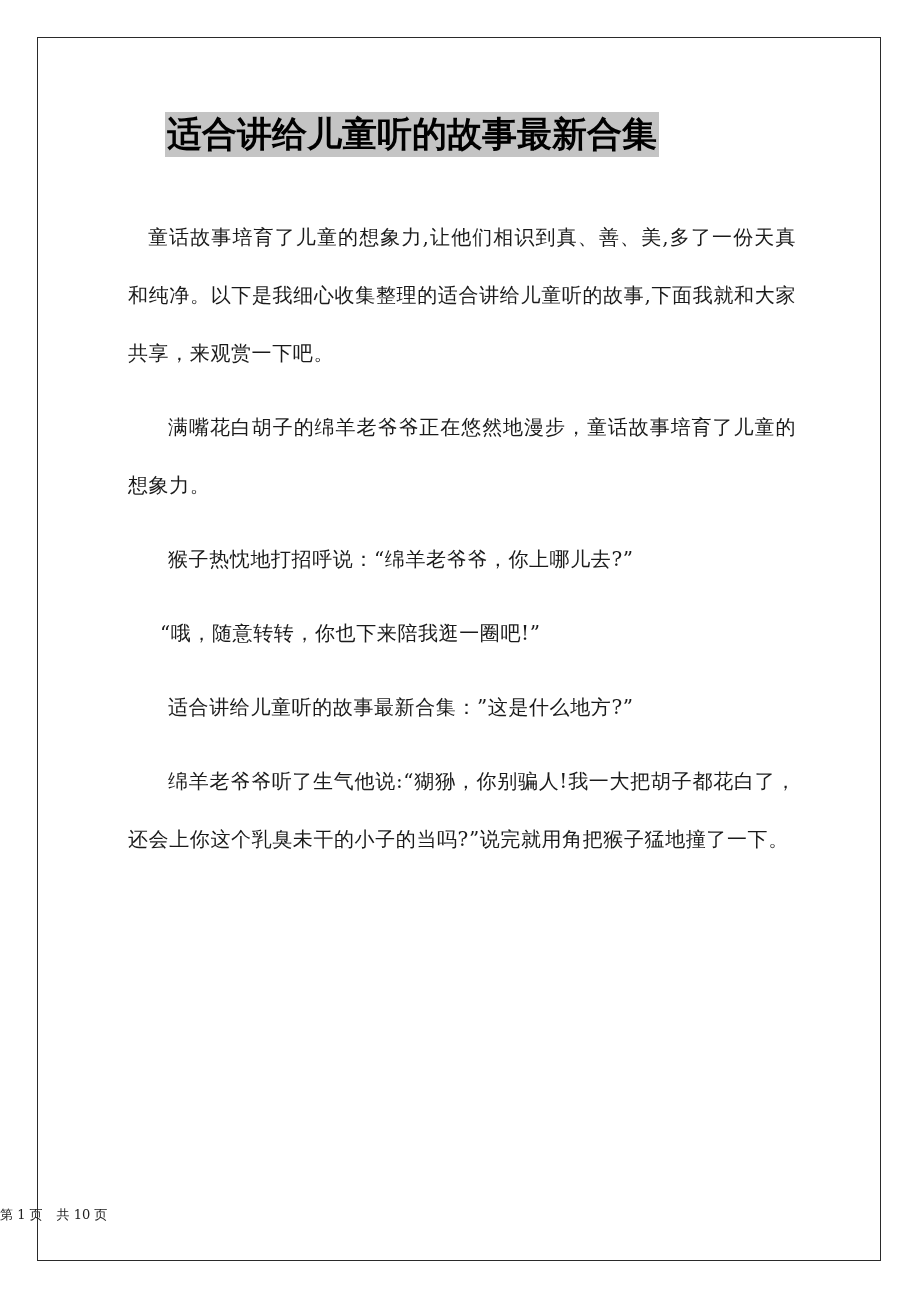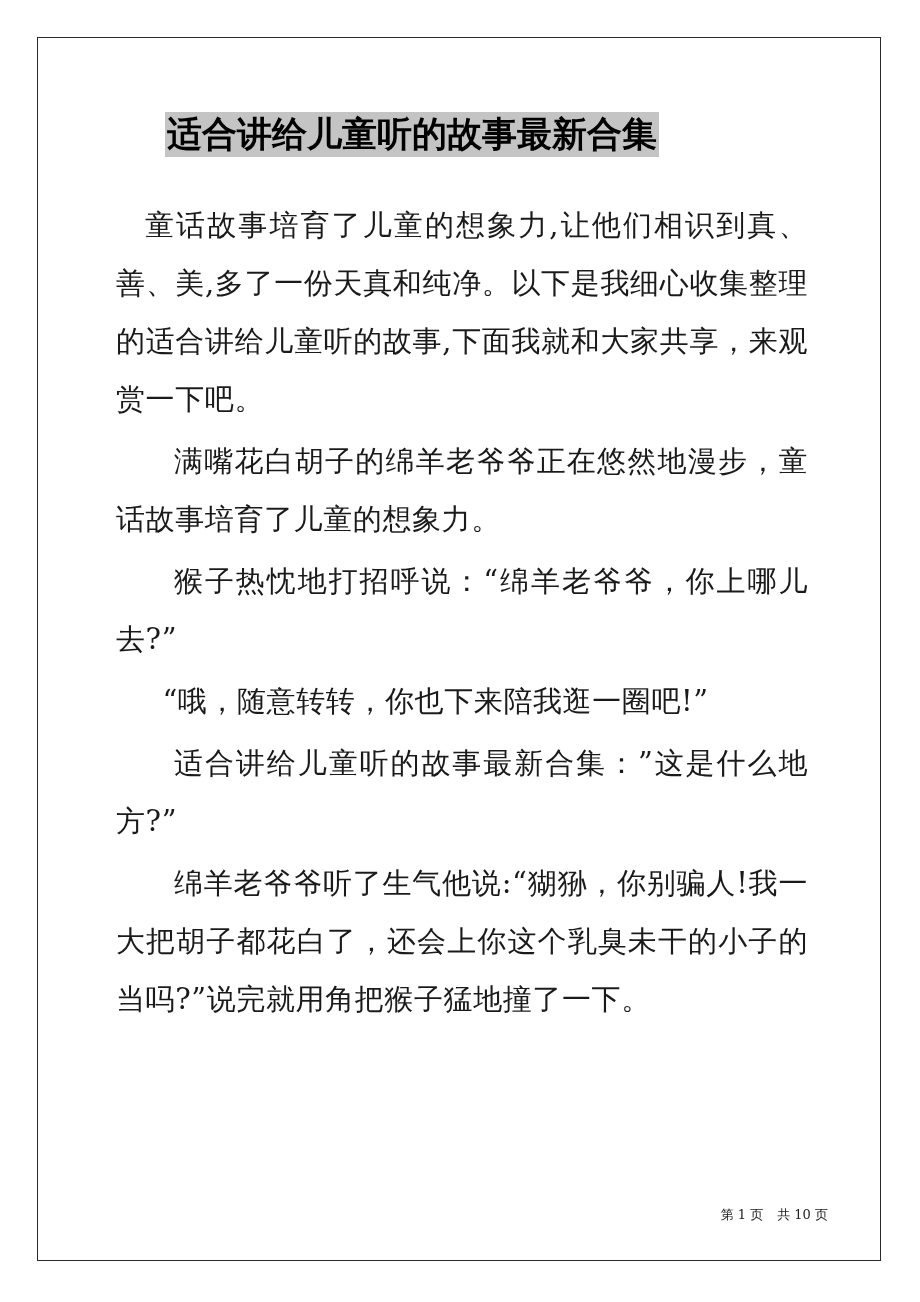--- a/index.html
+++ b/index.html
@@ -42,41 +42,41 @@
       color: #000000;
       letter-spacing: 0px;
     }
     .content {
       position: absolute;
       left: 112px;
       top: 192px;
       width: 700px;
     }
     .para {
-      margin: 4px;
-      font-size: 29px;
+      margin: 16px;
+      font-size: 20px;
       line-height: 58px;
       text-indent: 2em;
       text-align: justify;
       letter-spacing: 0.6px;
       white-space: normal;
       word-break: break-all;
     }
     .para.first {
       text-indent: 1em;
     }
     .para.quote {
       text-indent: 1.6em;
     }
     .footer {
       position: absolute;
       left: 0;
       top: 1206px;
       width: 828px;
-      text-align: right;
+      text-align: left;
       font-size: 13px;
       color: #222;
     }
     .footer span { display: inline-block; }
     .footer .gap { width: 14px; }
   </style>
 </head>
 <body>
 
 <div class="page-border"></div>

